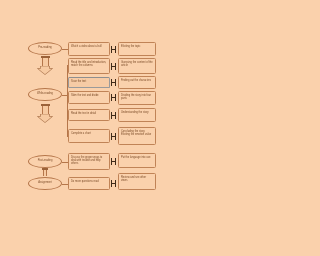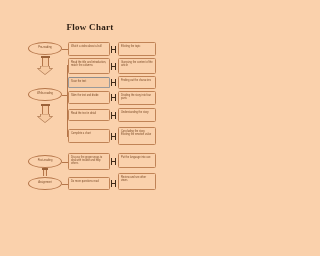--- a/index.html
+++ b/index.html
@@ -165,21 +165,20 @@
     box-sizing: border-box;
     border: 0.6px solid #9b6239;
     background: #e0b187;
   }
 </style>
 </head>
 <body>
 
 <div id="page">
 
-  <div id="title">Flow Chart</div>
 
   <div class="ellipse" style="left:28px; top:42px; width:34px; height:13px;">
     <span>Pre-reading</span>
   </div>
   <div class="hline" style="left:62px; top:48.5px; width:6px;"></div>
 
   <div class="box" style="left:68px; top:42px; width:42px; height:14px;">
     <span>Watch a video about a bull</span>
   </div>
 

